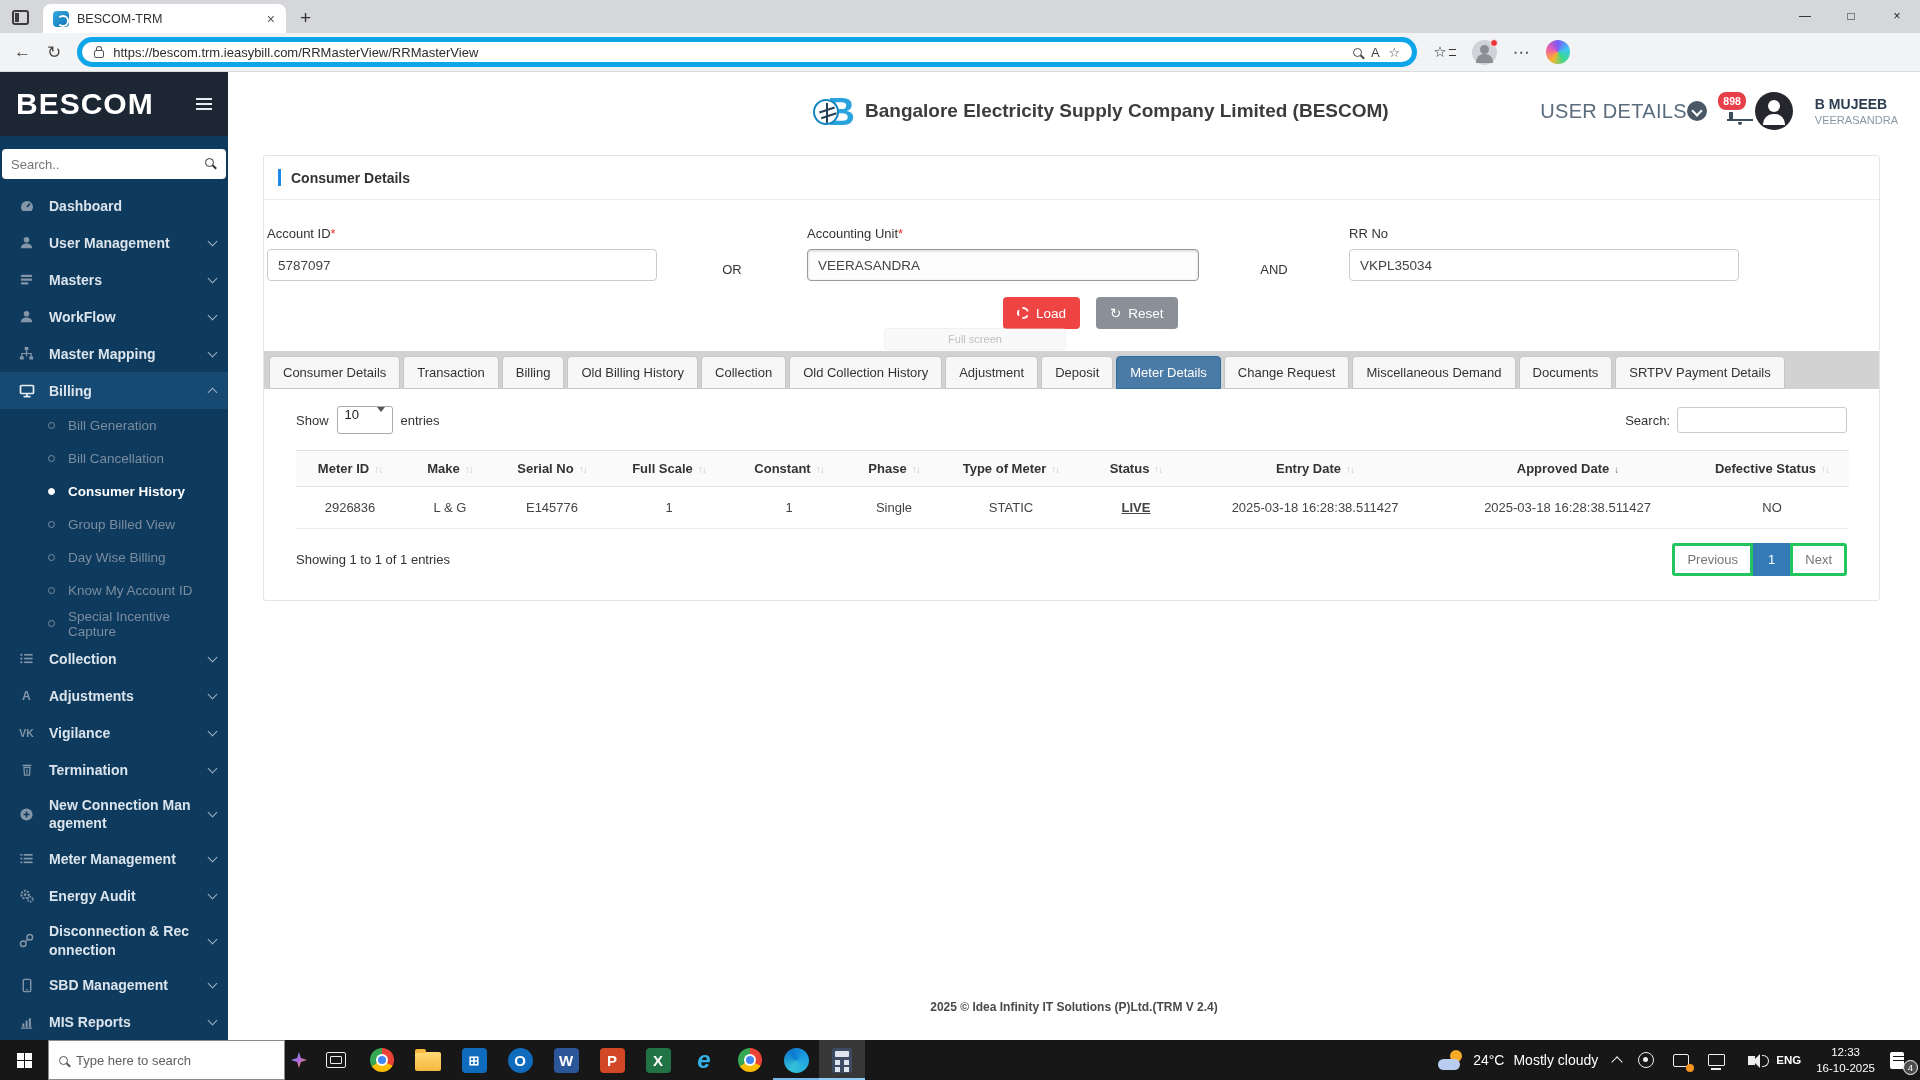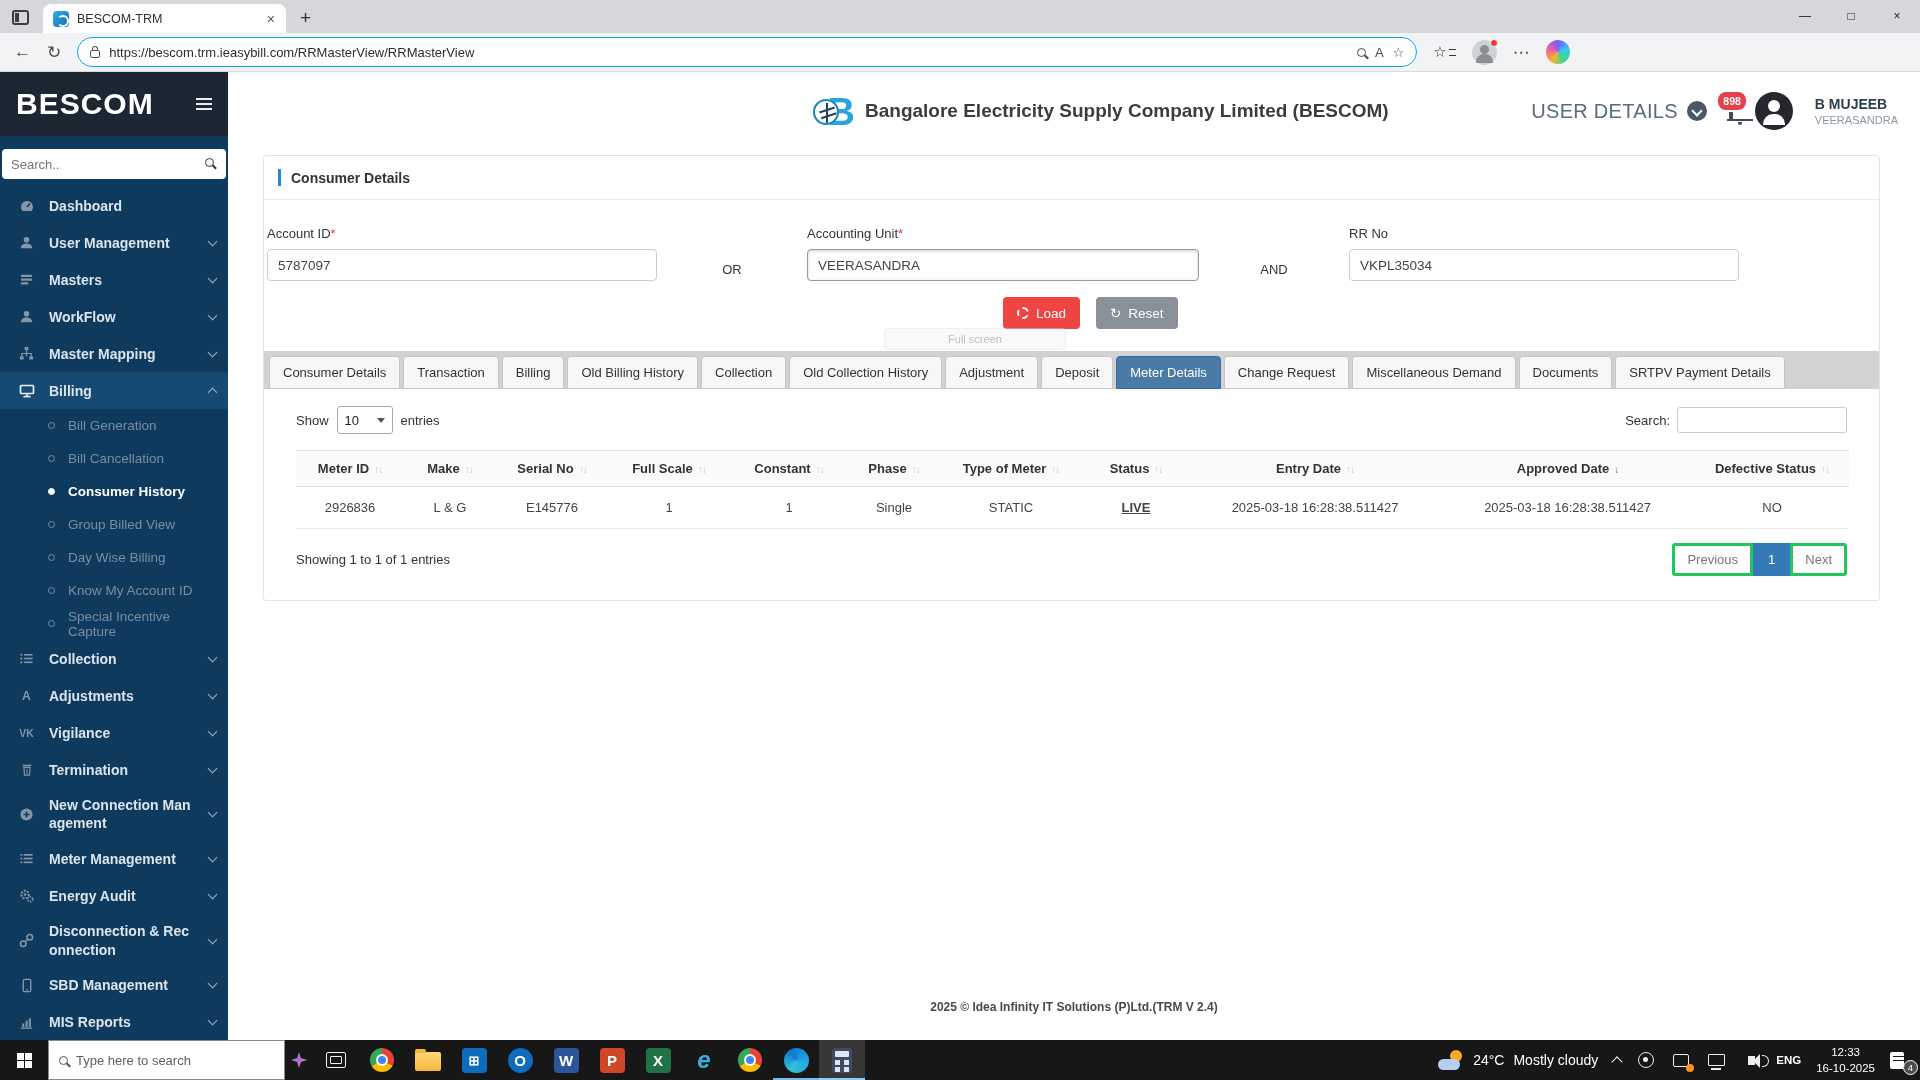--- a/index.html
+++ b/index.html
@@ -15,21 +15,21 @@
   .favicon { width:16px; height:16px; border-radius:4px; background:linear-gradient(135deg,#35aae2,#1172b5); position:relative; flex:none; }
   .favicon:before { content:""; position:absolute; left:4px; top:4px; width:8px; height:8px; border:2px solid #fff; border-radius:50%; border-left-color:transparent; }
   .tab-title { flex:1; font-size:12.5px; color:#2f2f2f; white-space:nowrap; overflow:hidden; }
   .tab-close { font-size:14px; color:#555; padding:0 3px; }
   .newtab { font-size:19px; color:#333; margin:0 0 4px 14px; }
   .win-controls { margin-left:auto; display:flex; align-self:flex-start; }
   .win-controls span { width:46px; height:32px; display:flex; align-items:center; justify-content:center; font-size:12px; color:#222; }
 
   .navbar { height:39px; background:#f2f3f5; border-bottom:1px solid #d8dadd; display:flex; align-items:center; padding:0 14px; gap:16px; }
   .nav-ic { font-size:17px; color:#4a4a4a; }
-  .urlpill { flex:1; height:30px; background:#fff; border:1px solid #0ea5e9; border-radius:15px; display:flex; align-items:center; padding:0 12px; gap:9px; max-width:1340px; }
+  .urlpill { flex:1; height:30px; background:#fff; border:5px solid #0ea5e9; border-radius:15px; display:flex; align-items:center; padding:0 12px; gap:9px; max-width:1340px; }
   .lock-ic { width:10px; height:8px; border:1.5px solid #555; border-radius:2px; position:relative; margin-top:3px; flex:none; }
   .lock-ic:before { content:""; position:absolute; left:1px; top:-5px; width:4px; height:4px; border:1.5px solid #555; border-bottom:none; border-radius:4px 4px 0 0; }
   .url-text { flex:1; font-size:13px; color:#2d2d2d; }
   .pill-ic { color:#444; font-size:13px; flex:none; }
   .mag { width:9px; height:9px; border:1.7px solid #4a4a4a; border-radius:50%; position:relative; flex:none; }
   .mag:after { content:""; position:absolute; width:5px; height:1.7px; background:#4a4a4a; transform:rotate(45deg); right:-4px; bottom:-2px; }
   .fav-bar-ic { display:flex; align-items:center; gap:2px; color:#333; font-size:15px; }
   .fav-bar-ic i { display:block; width:7px; height:7px; border-top:1.5px solid #333; border-bottom:1.5px solid #333; }
   .profile-ic { width:25px; height:25px; border-radius:50%; background:#cfd2d6; position:relative; }
   .profile-ic:before { content:""; position:absolute; left:8px; top:5px; width:9px; height:9px; background:#8b8f94; border-radius:50%; }
@@ -67,21 +67,21 @@
   .appheader { height:78px; background:#fff; position:relative; }
   .brandline { position:absolute; left:585px; top:15px; display:flex; align-items:center; gap:10px; }
   .bescom-logo { width:42px; height:48px; position:relative; }
   .bescom-logo .bigb { position:absolute; right:0; top:6px; font-size:38px; font-weight:bold; color:#29a3dd; line-height:1; }
   .bescom-logo .circ { position:absolute; left:0; top:12px; width:26px; height:26px; background:#fff; border:2px solid #1787c0; border-radius:50%; overflow:hidden; }
   .bescom-logo .circ:before { content:""; position:absolute; left:11px; top:2px; width:2px; height:20px; background:#24425a; }
   .bescom-logo .circ:after { content:""; position:absolute; left:4px; top:8px; width:16px; height:2px; background:#24425a; transform:rotate(-18deg); box-shadow:0 6px 0 #24425a; }
   .bescom-logo .kan { position:absolute; left:2px; top:0; font-size:7px; color:#1787c0; font-weight:bold; letter-spacing:1px; }
   .company-title { font-size:19px; font-weight:bold; color:#3c3c3c; }
   .header-right { position:absolute; right:22px; top:0; height:78px; display:flex; align-items:center; gap:22px; }
-  .user-details { display:flex; align-items:center; gap:9px; color:#5a6b7c; font-size:20px; letter-spacing:.3px; }
+  .user-details { display:flex; align-items:center; color:#5a6b7c; font-size:20px; letter-spacing:.3px; }
   .ud-chev { width:20px; height:20px; background:#4a5866; border-radius:50%; position:relative; }
   .ud-chev:before { content:""; position:absolute; left:6px; top:6px; width:6px; height:6px; border-right:2px solid #fff; border-bottom:2px solid #fff; transform:rotate(45deg); }
   .bell-wrap { position:relative; }
   .bell-ic { width:22px; height:20px; border:2px solid #3f4d5a; border-bottom:none; border-radius:11px 11px 2px 2px; position:relative; }
   .bell-ic:before { content:""; position:absolute; left:-4px; bottom:-2px; width:26px; height:2px; background:#3f4d5a; }
   .bell-ic:after { content:""; position:absolute; left:7px; bottom:-6px; width:4px; height:3px; background:#3f4d5a; border-radius:0 0 3px 3px; }
   .badge { position:absolute; top:-12px; right:-15px; background:#e8404a; color:#fff; border-radius:10px; font-size:10.5px; font-weight:bold; padding:3px 5px; border:2px solid #fff; }
   .avatar { width:38px; height:38px; border-radius:50%; background:#26262e; position:relative; flex:none; }
   .avatar:before { content:""; position:absolute; left:13px; top:8px; width:12px; height:12px; background:#fff; border-radius:50%; }
   .avatar:after { content:""; position:absolute; left:8px; top:22px; width:22px; height:11px; background:#fff; border-radius:10px 10px 0 0; }
@@ -111,21 +111,21 @@
   .toast { position:absolute; left:620px; top:172px; width:182px; height:22px; background:#f2f2f2; border:1px solid #ddd; border-radius:3px; opacity:.42; font-size:11px; color:#666; display:flex; align-items:center; justify-content:center; }
 
   
   .tabs-strip { margin-top:22px; background:#d2d2d2; padding:5px 2px 0 2px; display:flex; align-items:flex-end; }
   .vtab { background:#f7f7f7; border:1px solid #c6c6c6; border-radius:4px 4px 0 0; padding:8px 13px; font-size:13px; color:#333; margin-left:3px; white-space:nowrap; }
   .vtab.active { background:#4a7aa6; border-color:#2e6da4; color:#fff; }
 
   
   .tbl-panel { padding:17px 32px 20px 32px; }
   .tbl-controls { display:flex; align-items:center; font-size:13px; color:#333; }
-  .sel { width:56px; height:28px; border:1px solid #aaa; border-radius:3px; margin:0 8px; display:flex; align-items:center; justify-content:space-between; padding:0 7px; font-size:13px; color:#222; }
+  .sel { width:56px; height:28px; border:1px solid #aaa; border-radius:3px; margin:0 8px; display:flex; align-items:flex-start; justify-content:space-between; padding:0 7px; font-size:13px; color:#222; }
   .sel .caret { width:0; height:0; border-left:4px solid transparent; border-right:4px solid transparent; border-top:5px solid #555; }
   .tbl-search { margin-left:auto; display:flex; align-items:center; gap:7px; }
   .tbl-search input { width:170px; height:26px; border:1px solid #ccc; border-radius:3px; padding:0 6px; font-family:"Liberation Sans",sans-serif; }
   table.grid { width:100%; border-collapse:collapse; margin-top:16px; table-layout:fixed; }
   table.grid th { font-size:13px; color:#333; padding:10px 4px; background:#fafafa; border-top:1px solid #e2e2e2; border-bottom:1px solid #e2e2e2; text-align:center; font-weight:bold; }
   table.grid td { font-size:13px; color:#444; padding:13px 4px; border-bottom:1px solid #ededed; text-align:center; }
   .sort { font-size:10px; color:#c9c9c9; margin-left:5px; letter-spacing:-1px; }
   .sort.on { color:#6f6f6f; }
   td.live { color:#e53e48; font-weight:bold; text-decoration:underline; }
   .tbl-foot { display:flex; align-items:center; margin-top:14px; font-size:13px; color:#333; }

